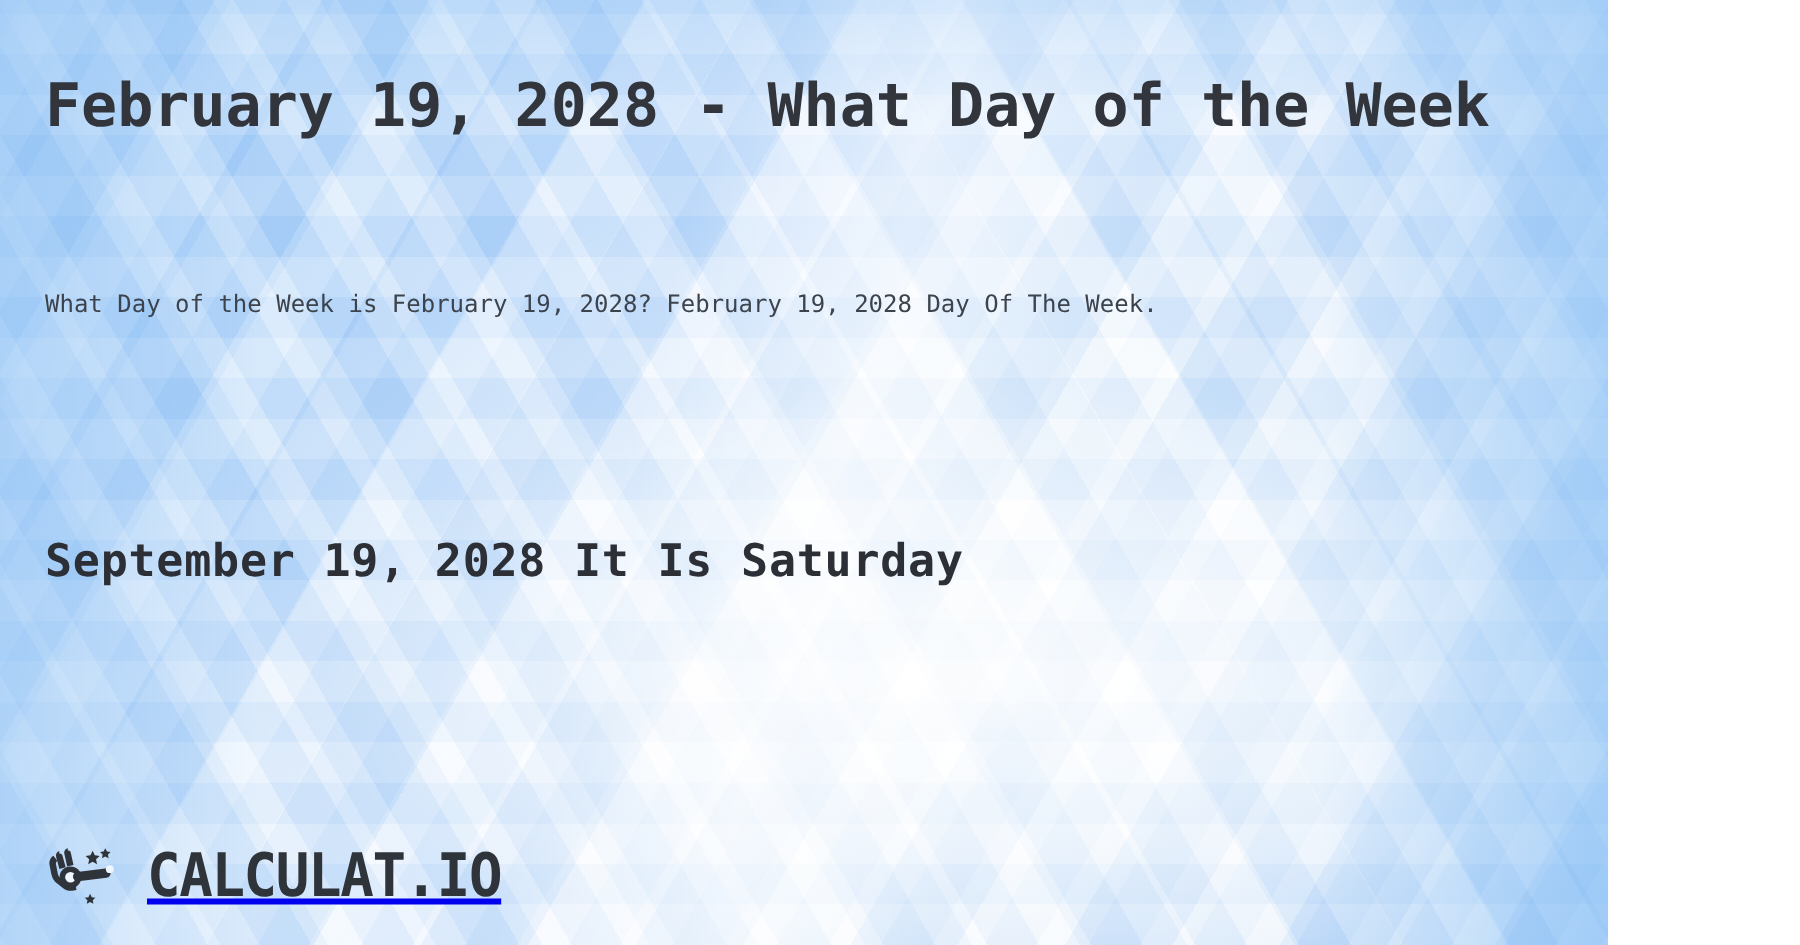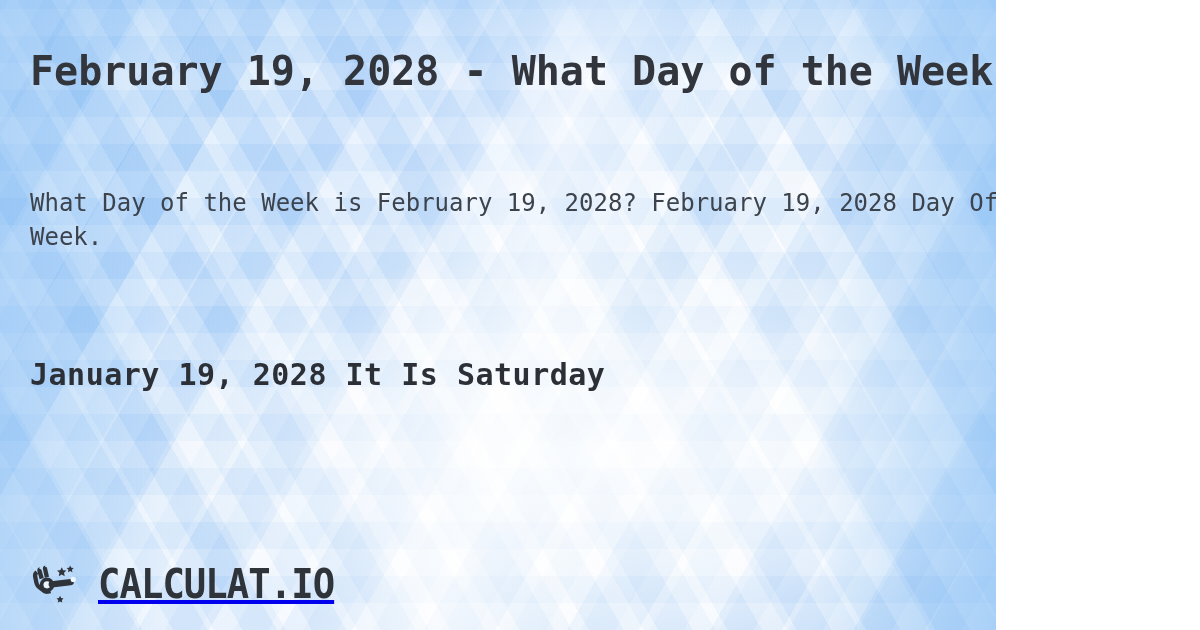--- a/index.html
+++ b/index.html
@@ -8,21 +8,21 @@
   }
   body {
     width: 1200px;
     height: 630px;
     overflow: hidden;
     font-family: "DejaVu Sans Mono", "Liberation Mono", monospace;
   }
 
   #page {
     position: relative;
-    width: 996px;
+    width: 1072px;
     height: 630px;
     overflow: hidden;
     background: #f0abfc;
   }
 
   
   .bg-layer {
     position: absolute;
     inset: 0;
     pointer-events: none;
@@ -99,21 +99,21 @@
     letter-spacing: 0px;
   }
 
   .page-subtitle {
     position: absolute;
     left: 30px;
     top: 186px;
     width: 1070px;
     margin: 0;
     font-family: "DejaVu Sans Mono", "Liberation Mono", monospace;
-    font-size: 24px;
+    font-size: 16px;
     line-height: 34px;
     font-weight: normal;
     color: #3c434c;
   }
 
   .answer-heading {
     position: absolute;
     left: 30px;
     top: 355px;
     margin: 0;
@@ -199,21 +199,21 @@
   <div class="bg-layer bg-tri-c"></div>
   <div class="bg-layer bg-gloss"></div>
   <div class="bg-layer bg-edge"></div>
 
   <div class="content">
 
     <h1 class="page-title">February 19, 2028 - What Day of the Week</h1>
 
     <p class="page-subtitle">What Day of the Week is February 19, 2028? February 19, 2028 Day Of The Week.</p>
 
-    <h2 class="answer-heading">January 19, 2028 It Is Saturday</h2>
+    <h2 class="answer-heading">September 19, 2028 It Is Saturday</h2>
 
     <div class="footer">
 
 
       <a class="brand" href="#">
 
         <svg class="brand-icon" viewBox="0 0 64 52">
           <g fill="#2f333a">
 
             <path d="M9 10 c-2.6 1.6 -3.6 4.6 -3.0 7.6 l1.4 7.0 c0.6 3.0 2.2 5.6 4.6 7.4

